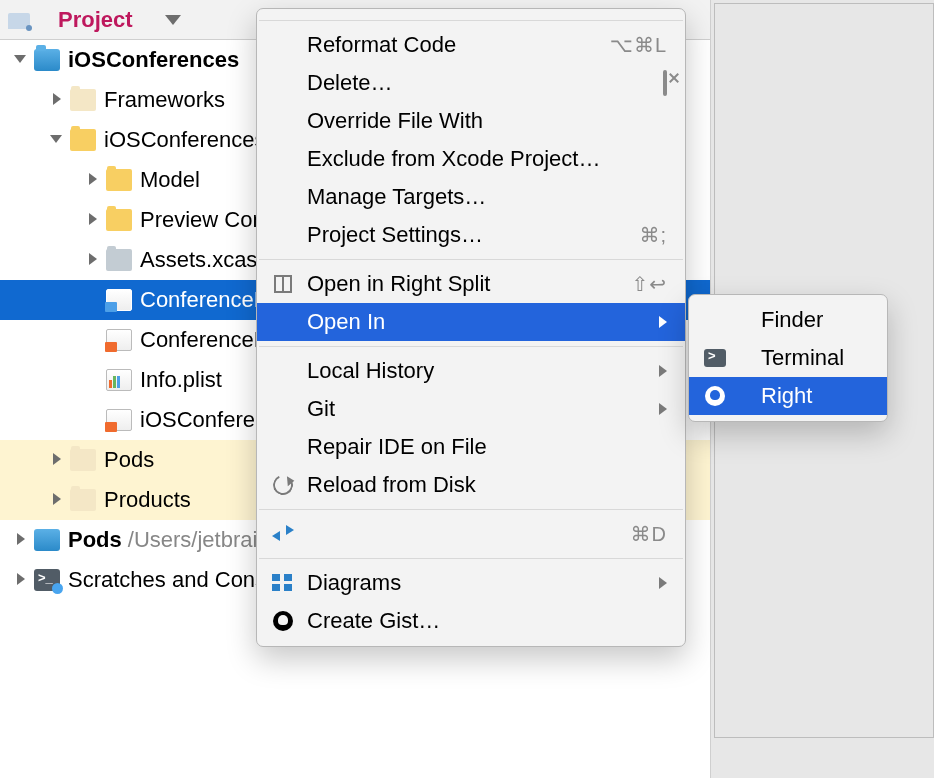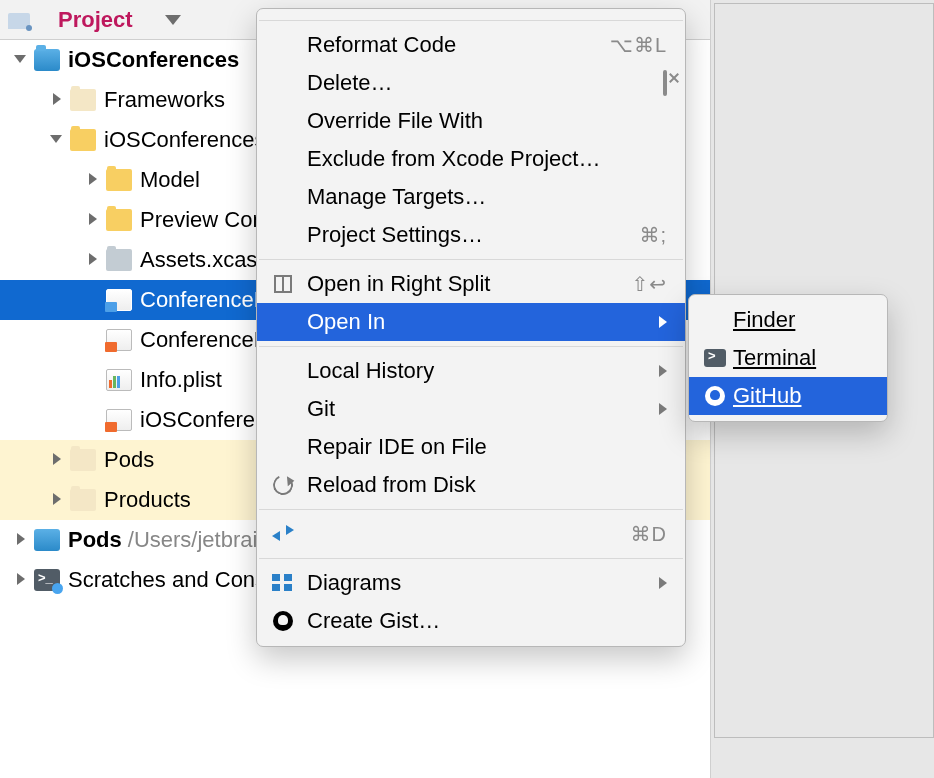--- a/index.html
+++ b/index.html
@@ -82,21 +82,21 @@
   .mi-diagram{width:22px;height:18px;position:relative;}
   .mi-diagram::before{content:"";position:absolute;left:0;top:0;width:8px;height:7px;background:#2a80c8;box-shadow:12px 0 0 #2a80c8, 0 10px 0 #2a80c8, 12px 10px 0 #2a80c8;}
   .mi-gist{width:20px;height:20px;background:#000;border-radius:50%;position:relative;}
   .mi-gist::after{content:"";position:absolute;left:5px;top:4px;width:10px;height:10px;background:#f3f3f3;border-radius:50% 50% 40% 40%;}
   .mi-del{width:18px;height:14px;border:2px solid #8a8a8a;border-radius:3px;position:relative;}
   .mi-del::before,.mi-del::after{content:"";position:absolute;left:3px;top:5px;width:12px;height:2px;background:#8a8a8a;}
   .mi-del::before{transform:rotate(45deg);} .mi-del::after{transform:rotate(-45deg);}
 
   
   .menu.sub { left:688px; top:286px; width:200px; }
-  .menu.sub .item{padding-left:44px;text-decoration:underline;}
+  .menu.sub .item{padding-left:72px;}
   .si-term{width:22px;height:18px;background:#515c66;border-radius:3px;position:relative;}
   .si-term::after{content:">";position:absolute;left:4px;top:-1px;color:#fff;font-size:13px;font-weight:700;}
   .si-gh{width:20px;height:20px;background:#000;border-radius:50%;position:relative;}
   .si-gh.white{background:#fff;}
   .si-gh::after{content:"";position:absolute;left:5px;top:4px;width:10px;height:10px;border-radius:50% 50% 45% 45%;}
   .si-gh::after{background:#f3f3f3;}
   .si-gh.white::after{background:#2364dc;}
 </style>
 </head>
 <body>
@@ -288,15 +288,15 @@
     <div class="item">
       <span class="mi-icon">
         <span class="si-term"></span>
       </span>
       <span>Terminal</span>
     </div>
     <div class="item sel">
       <span class="mi-icon">
         <span class="si-gh white"></span>
       </span>
-      <span>GitHub</span>
+      <span>Right</span>
     </div>
   </div>
 
 </body></html>

